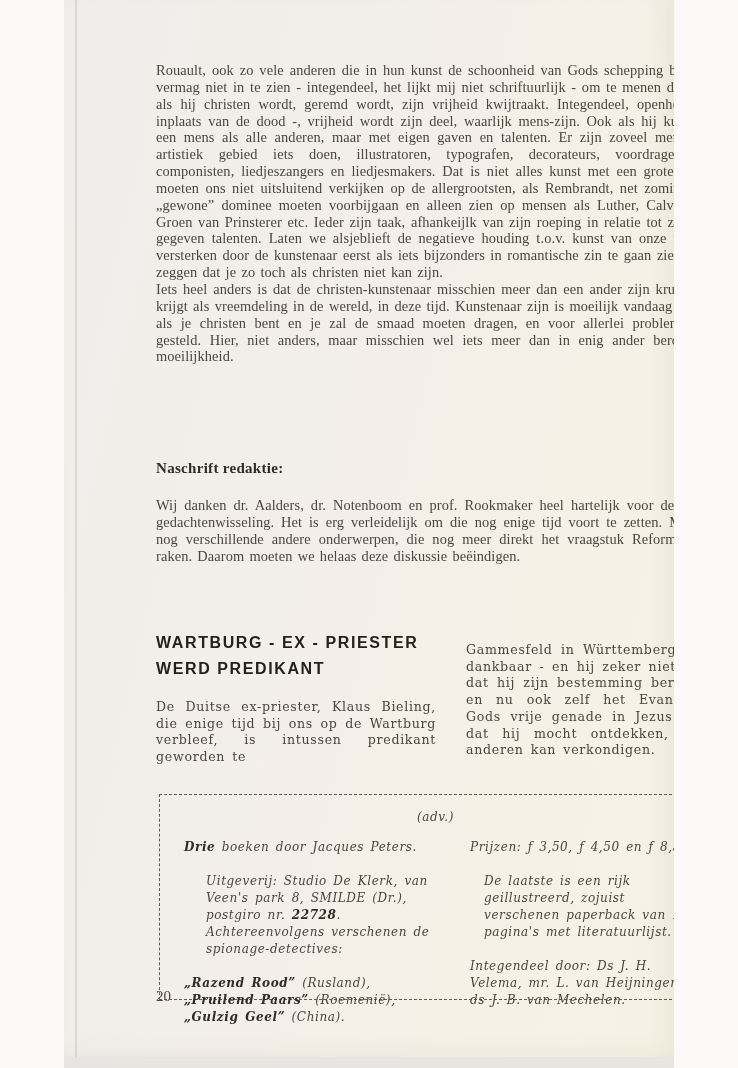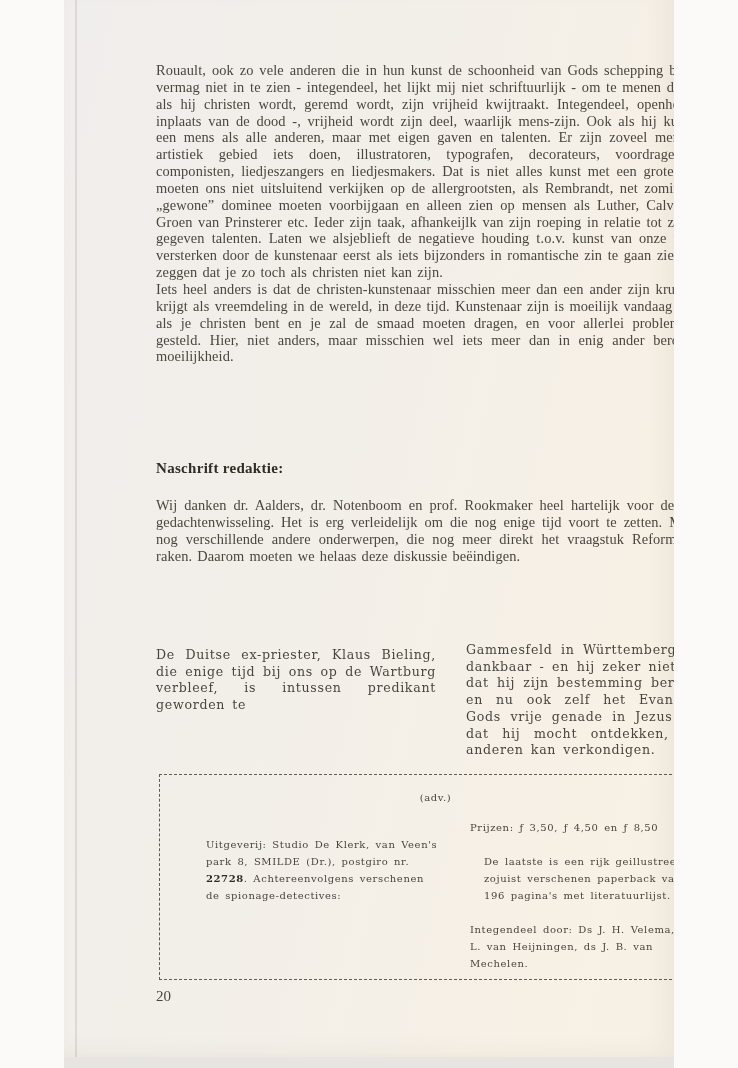--- a/index.html
+++ b/index.html
@@ -37,27 +37,28 @@
   }
   .wb-text{
     margin-top:17px;
     font-family:"DejaVu Serif", serif;
     font-size:12.6px;line-height:16.7px;letter-spacing:0.7px;word-spacing:2.5px;
     text-align:justify;color:#4a463e;
   }
   .wb-col-right .wb-text{margin-top:12px;}
 
   .adbox{
-    position:absolute;left:95px;top:774px;width:553px;height:206px;
+    position:absolute;left:95px;top:794px;width:553px;height:206px;
     border:1.5px dashed #605c53;
     box-sizing:border-box;
     padding:14px 12px 12px 12px;
     font-family:"DejaVu Serif", serif;
-    font-size:10px;line-height:17px;letter-spacing:0.6px;word-spacing:2px;
+    font-size:12px;line-height:17px;letter-spacing:0.6px;word-spacing:2px;
     color:#4a463e;
+    font-style:italic;
   }
   .ad-label{text-align:center;margin:0 0 13px 0;}
   .ad-cols{display:flex;}
   .ad-left{width:292px;padding-left:12px;padding-right:26px;box-sizing:border-box;}
   .ad-right{flex:1;padding-left:6px;}
   .ad-left .publisher{margin:17px 0 0 22px;}
   .ad-left .titles{margin-top:17px;}
   .ad-right .description{margin:17px 0 0 14px;}
   .ad-right .recommended{margin-top:17px;}
   .adbox b{color:#2f2c26;}
@@ -74,32 +75,38 @@
     <p>Rouault, ook zo vele anderen die in hun kunst de schoonheid van Gods schepping bezongen. Ik vermag niet in te zien - integendeel, het lijkt mij niet schriftuurlijk - om te menen dat een mens als hij christen wordt, geremd wordt, zijn vrijheid kwijtraakt. Integendeel, openheid, leven - inplaats van de dood -, vrijheid wordt zijn deel, waarlijk mens-zijn. Ook als hij kunstenaar is, een mens als alle anderen, maar met eigen gaven en talenten. Er zijn zoveel mensen die op artistiek gebied iets doen, illustratoren, typografen, decorateurs, voordragers, musici, componisten, liedjeszangers en liedjesmakers. Dat is niet alles kunst met een grote K - en we moeten ons niet uitsluitend verkijken op de allergrootsten, als Rembrandt, net zomin als we de „gewone” dominee moeten voorbijgaan en alleen zien op mensen als Luther, Calvijn, Kuyper, Groen van Prinsterer etc. Ieder zijn taak, afhankeijlk van zijn roeping in relatie tot zijn van God gegeven talenten. Laten we alsjeblieft de negatieve houding t.o.v. kunst van onze mensen niet versterken door de kunstenaar eerst als iets bijzonders in romantische zin te gaan zien, en dan te zeggen dat je zo toch als christen niet kan zijn.</p>
     <p>Iets heel anders is dat de christen-kunstenaar misschien meer dan een ander zijn kruis te dragen krijgt als vreemdeling in de wereld, in deze tijd. Kunstenaar zijn is moeilijk vandaag aan de dag, als je christen bent en je zal de smaad moeten dragen, en voor allerlei problemen worden gesteld. Hier, niet anders, maar misschien wel iets meer dan in enig ander beroep, ligt de moeilijkheid.</p>
   </div>
 
   <div class="abs naschrift-heading">Naschrift redaktie:</div>
 
   <div class="abs naschrift-body body-text">Wij danken dr. Aalders, dr. Notenboom en prof. Rookmaker heel hartelijk voor deze boeiende gedachtenwisseling. Het is erg verleidelijk om die nog enige tijd voort te zetten. Maar er zijn nog verschillende andere onderwerpen, die nog meer direkt het vraagstuk Reformatie—Rome raken. Daarom moeten we helaas deze diskussie beëindigen.</div>
 
   <div class="abs wartburg">
     <div class="wb-col">
+      <h2 class="wb-title">
+        <span>WARTBURG - EX - PRIESTER</span><br>
+        <span>WERD PREDIKANT</span>
+      </h2>
       <div class="wb-text">De Duitse ex-priester, Klaus Bieling, die enige tijd bij ons op de Wartburg verbleef, is intussen predikant geworden te</div>
     </div>
     <div class="wb-col wb-col-right">
       <div class="wb-text">Gammesfeld in Württemberg. Wij zijn dankbaar - en hij zeker niet minder - dat hij zijn bestemming bereikt heeft en nu ook zelf het Evangelie van Gods vrije genade in Jezus Christus, dat hij mocht ontdekken, ook aan anderen kan verkondigen.</div>
     </div>
   </div>
 
   <div class="adbox">
     <p class="ad-label">(adv.)</p>
     <div class="ad-cols">
       <div class="ad-left">
+        <div class="intro"><b>Drie</b><span> boeken door Jacques Peters.</span></div>
         <div class="publisher"><span>Uitgeverij: Studio De Klerk, van Veen's park 8, SMILDE (Dr.), postgiro nr. </span><b>22728</b><span>. Achtereenvolgens verschenen de spionage-detectives:</span></div>
+        <div class="titles"><b>„Razend Rood”</b><span> (Rusland), </span><b>„Pruilend Paars”</b><span> (Roemenië), </span><b>„Gulzig Geel”</b><span> (China).</span></div>
       </div>
       <div class="ad-right">
         <div class="prices">Prijzen: ƒ 3,50, ƒ 4,50 en ƒ 8,50</div>
         <div class="description">De laatste is een rijk geillustreerd, zojuist verschenen paperback van 196 pagina's met literatuurlijst.</div>
         <div class="recommended">Integendeel door: Ds J. H. Velema, mr. L. van Heijningen, ds J. B. van Mechelen.</div>
       </div>
     </div>
   </div>
 
   <div class="abs page-number">20</div>

